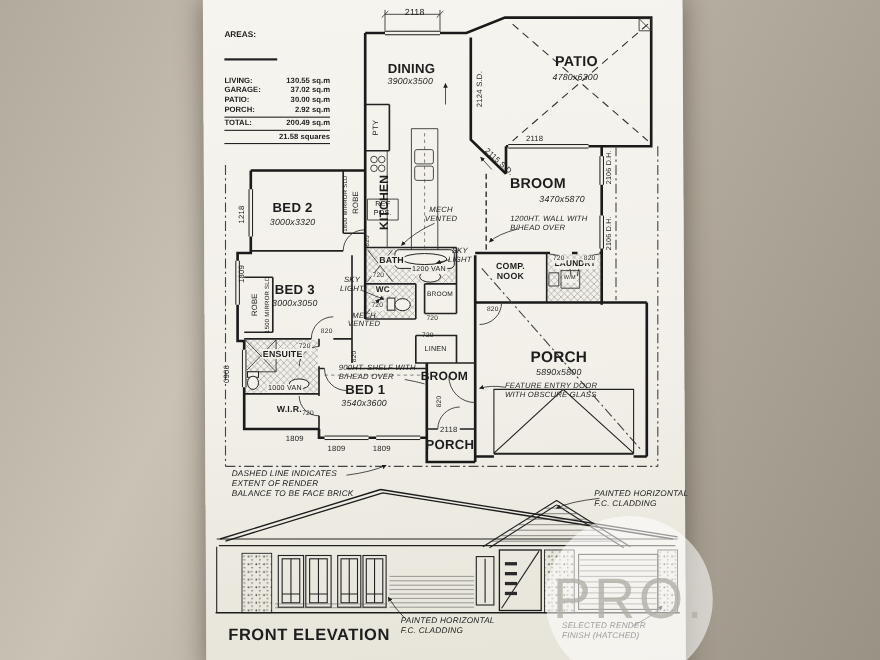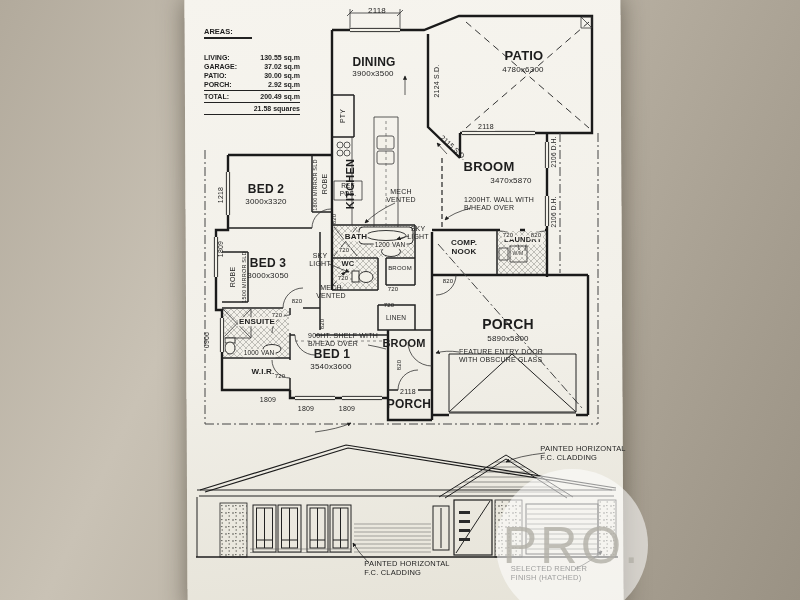--- a/index.html
+++ b/index.html
@@ -6,28 +6,28 @@
   .scene{position:relative;width:800px;height:600px;overflow:hidden;
     background:linear-gradient(115deg,#b2aa9c 0%,#c9c2b5 30%,#b3ab9d 62%,#9a9284 100%);
     font-family:"Liberation Sans",sans-serif;}
   .paper{position:absolute;left:186px;top:-5px;width:436px;height:612px;
     background:linear-gradient(175deg,#f6f4ee 0%,#f2f0e9 55%,#e6e3d8 100%);
     box-shadow:0 3px 24px rgba(40,34,22,.5);transform:rotate(-.3deg);}
   svg.draw{position:absolute;left:0;top:0;}
   .lbl{position:absolute;color:#1d1d1d;transform:translate(-50%,-50%);
     white-space:pre-line;text-align:center;line-height:1.18;letter-spacing:.2px;}
   .b{font-weight:bold}
-  .i{}
+  .i{font-style:italic}
   .v{transform:translate(-50%,-50%) rotate(-90deg)}
   .r43{transform:translate(-50%,-50%) rotate(43deg)}
   .left{text-align:left}
   .bg{background:rgba(243,241,233,.93);padding:0 1px}
   .areas{position:absolute;left:204px;top:27px;width:96px;color:#1d1d1d;
     font-weight:bold;font-size:7px;line-height:9px;}
-  .a-title{font-size:7.5px;border-bottom:2px solid #222;margin-bottom:14px;padding-bottom:1px;width:48px}
+  .a-title{font-size:7.5px;border-bottom:2px solid #222;margin-bottom:14px;padding-bottom:17px;width:48px}
   .a-row{display:flex;justify-content:space-between}
   .a-total{border-top:1.5px solid #222;border-bottom:1.5px solid #222;margin-top:1px;padding:1px 0}
   .a-squares{text-align:right;border-bottom:1.5px solid #222;padding:1px 0}
   .wm{position:absolute;left:496px;top:469px;width:152px;height:152px;border-radius:50%;
     background:rgba(255,255,255,.55);display:flex;align-items:center;justify-content:center;}
   .wm span{font-size:52px;font-weight:normal;color:rgba(178,175,166,.8);letter-spacing:3px;}
 </style>
 </head>
 <body>
 
@@ -263,26 +263,30 @@
   <div class="lbl i" style="left:418px;top:233px;font-size:7px">SKY
 LIGHT</div>
   <div class="lbl i" style="left:320px;top:260px;font-size:7px">SKY
 LIGHT</div>
   <div class="lbl i left" style="left:499px;top:204px;font-size:7px">1200HT. WALL WITH
 B/HEAD OVER</div>
   <div class="lbl i left" style="left:343px;top:340px;font-size:7px">900HT. SHELF WITH
 B/HEAD OVER</div>
   <div class="lbl i left" style="left:501px;top:356px;font-size:7px">FEATURE ENTRY DOOR
 WITH OBSCURE GLASS</div>
+  <div class="lbl i left" style="left:266px;top:440px;font-size:7.5px">DASHED LINE INDICATES
+EXTENT OF RENDER
+BALANCE TO BE FACE BRICK</div>
   <div class="lbl i left" style="left:583px;top:454px;font-size:7.5px">PAINTED HORIZONTAL
 F.C. CLADDING</div>
   <div class="lbl i left" style="left:407px;top:569px;font-size:7.5px">PAINTED HORIZONTAL
 F.C. CLADDING</div>
   <div class="lbl i left" style="left:549px;top:574px;font-size:7.5px">SELECTED RENDER
 FINISH (HATCHED)</div>
+  <div class="lbl b" style="left:281px;top:578px;font-size:15px;letter-spacing:.5px">FRONT ELEVATION</div>
 
   <div class="lbl" style="left:377px;top:11px;font-size:8px">2118</div>
   <div class="lbl bg" style="left:486px;top:127px;font-size:7px">2118</div>
   <div class="lbl" style="left:408px;top:392px;font-size:7px">2118</div>
   <div class="lbl v" style="left:437px;top:81px;font-size:7px">2124 S.D.</div>
   <div class="lbl r43" style="left:453px;top:148px;font-size:7px">2115 S.D.</div>
   <div class="lbl v" style="left:554px;top:152px;font-size:6.5px">2106 D.H.</div>
   <div class="lbl v" style="left:554px;top:212px;font-size:6.5px">2106 D.H.</div>
   <div class="lbl v" style="left:221px;top:195px;font-size:7px">1218</div>
   <div class="lbl v" style="left:221px;top:249px;font-size:7px">1809</div>

